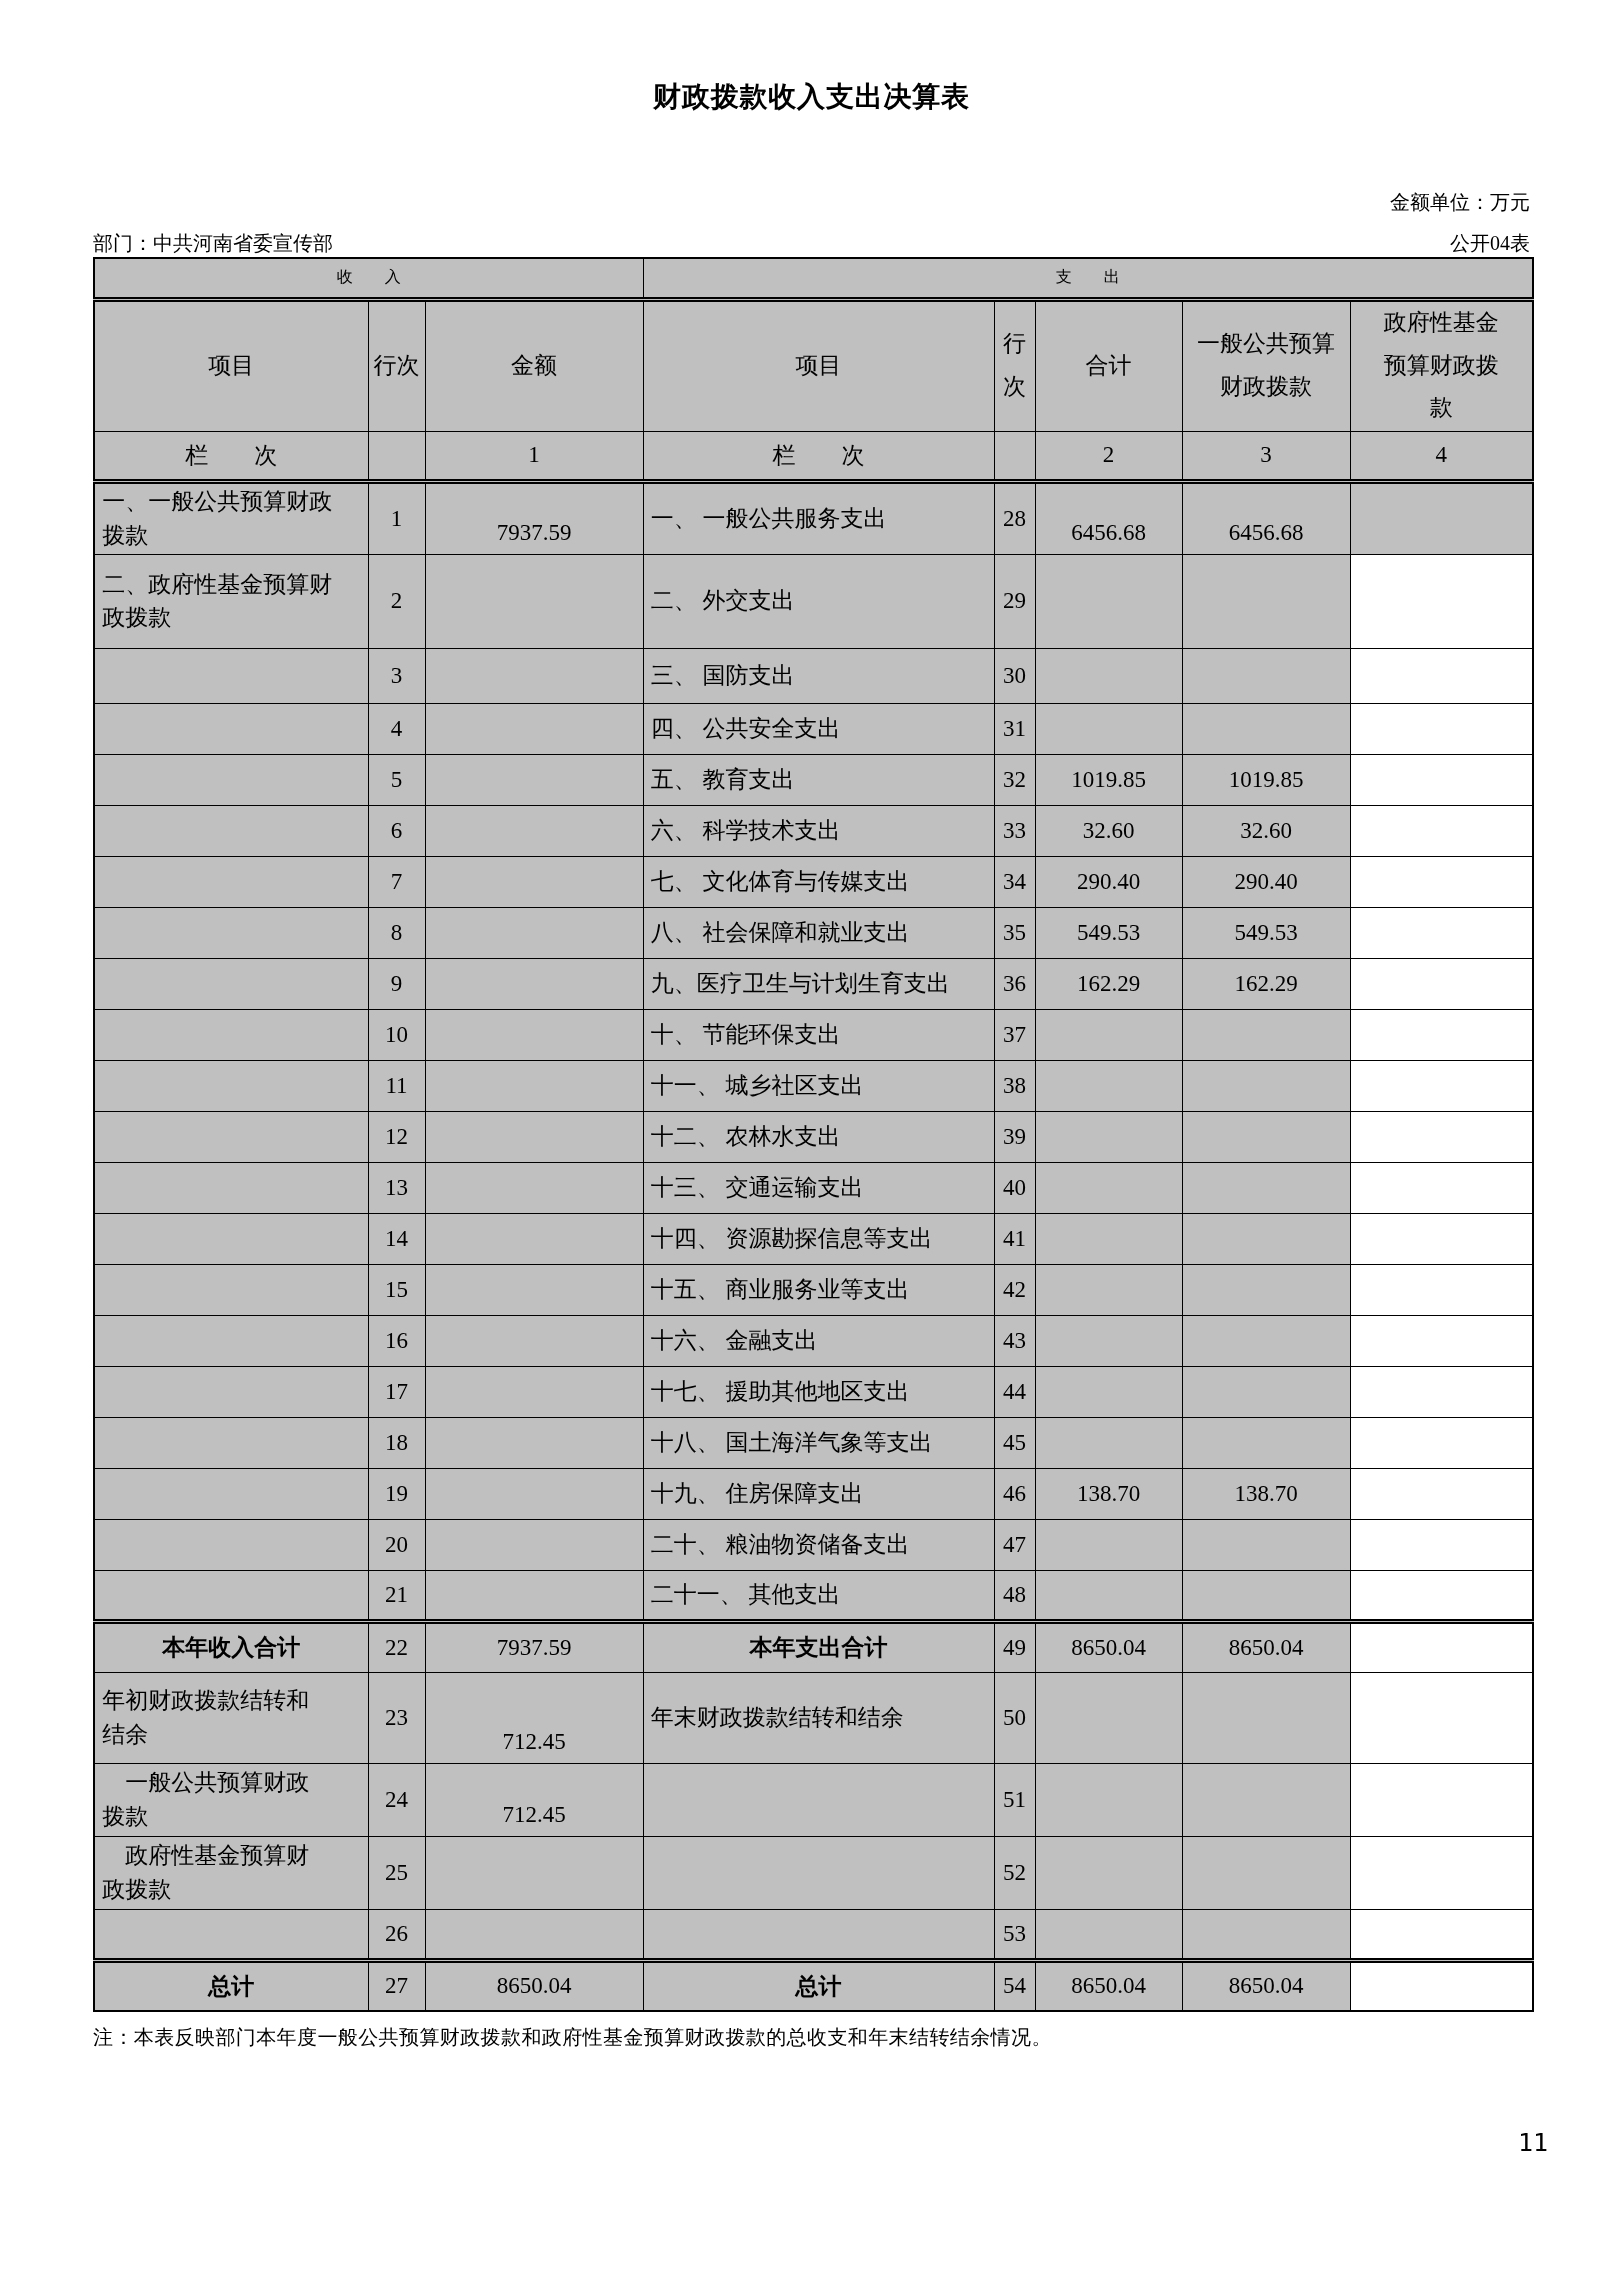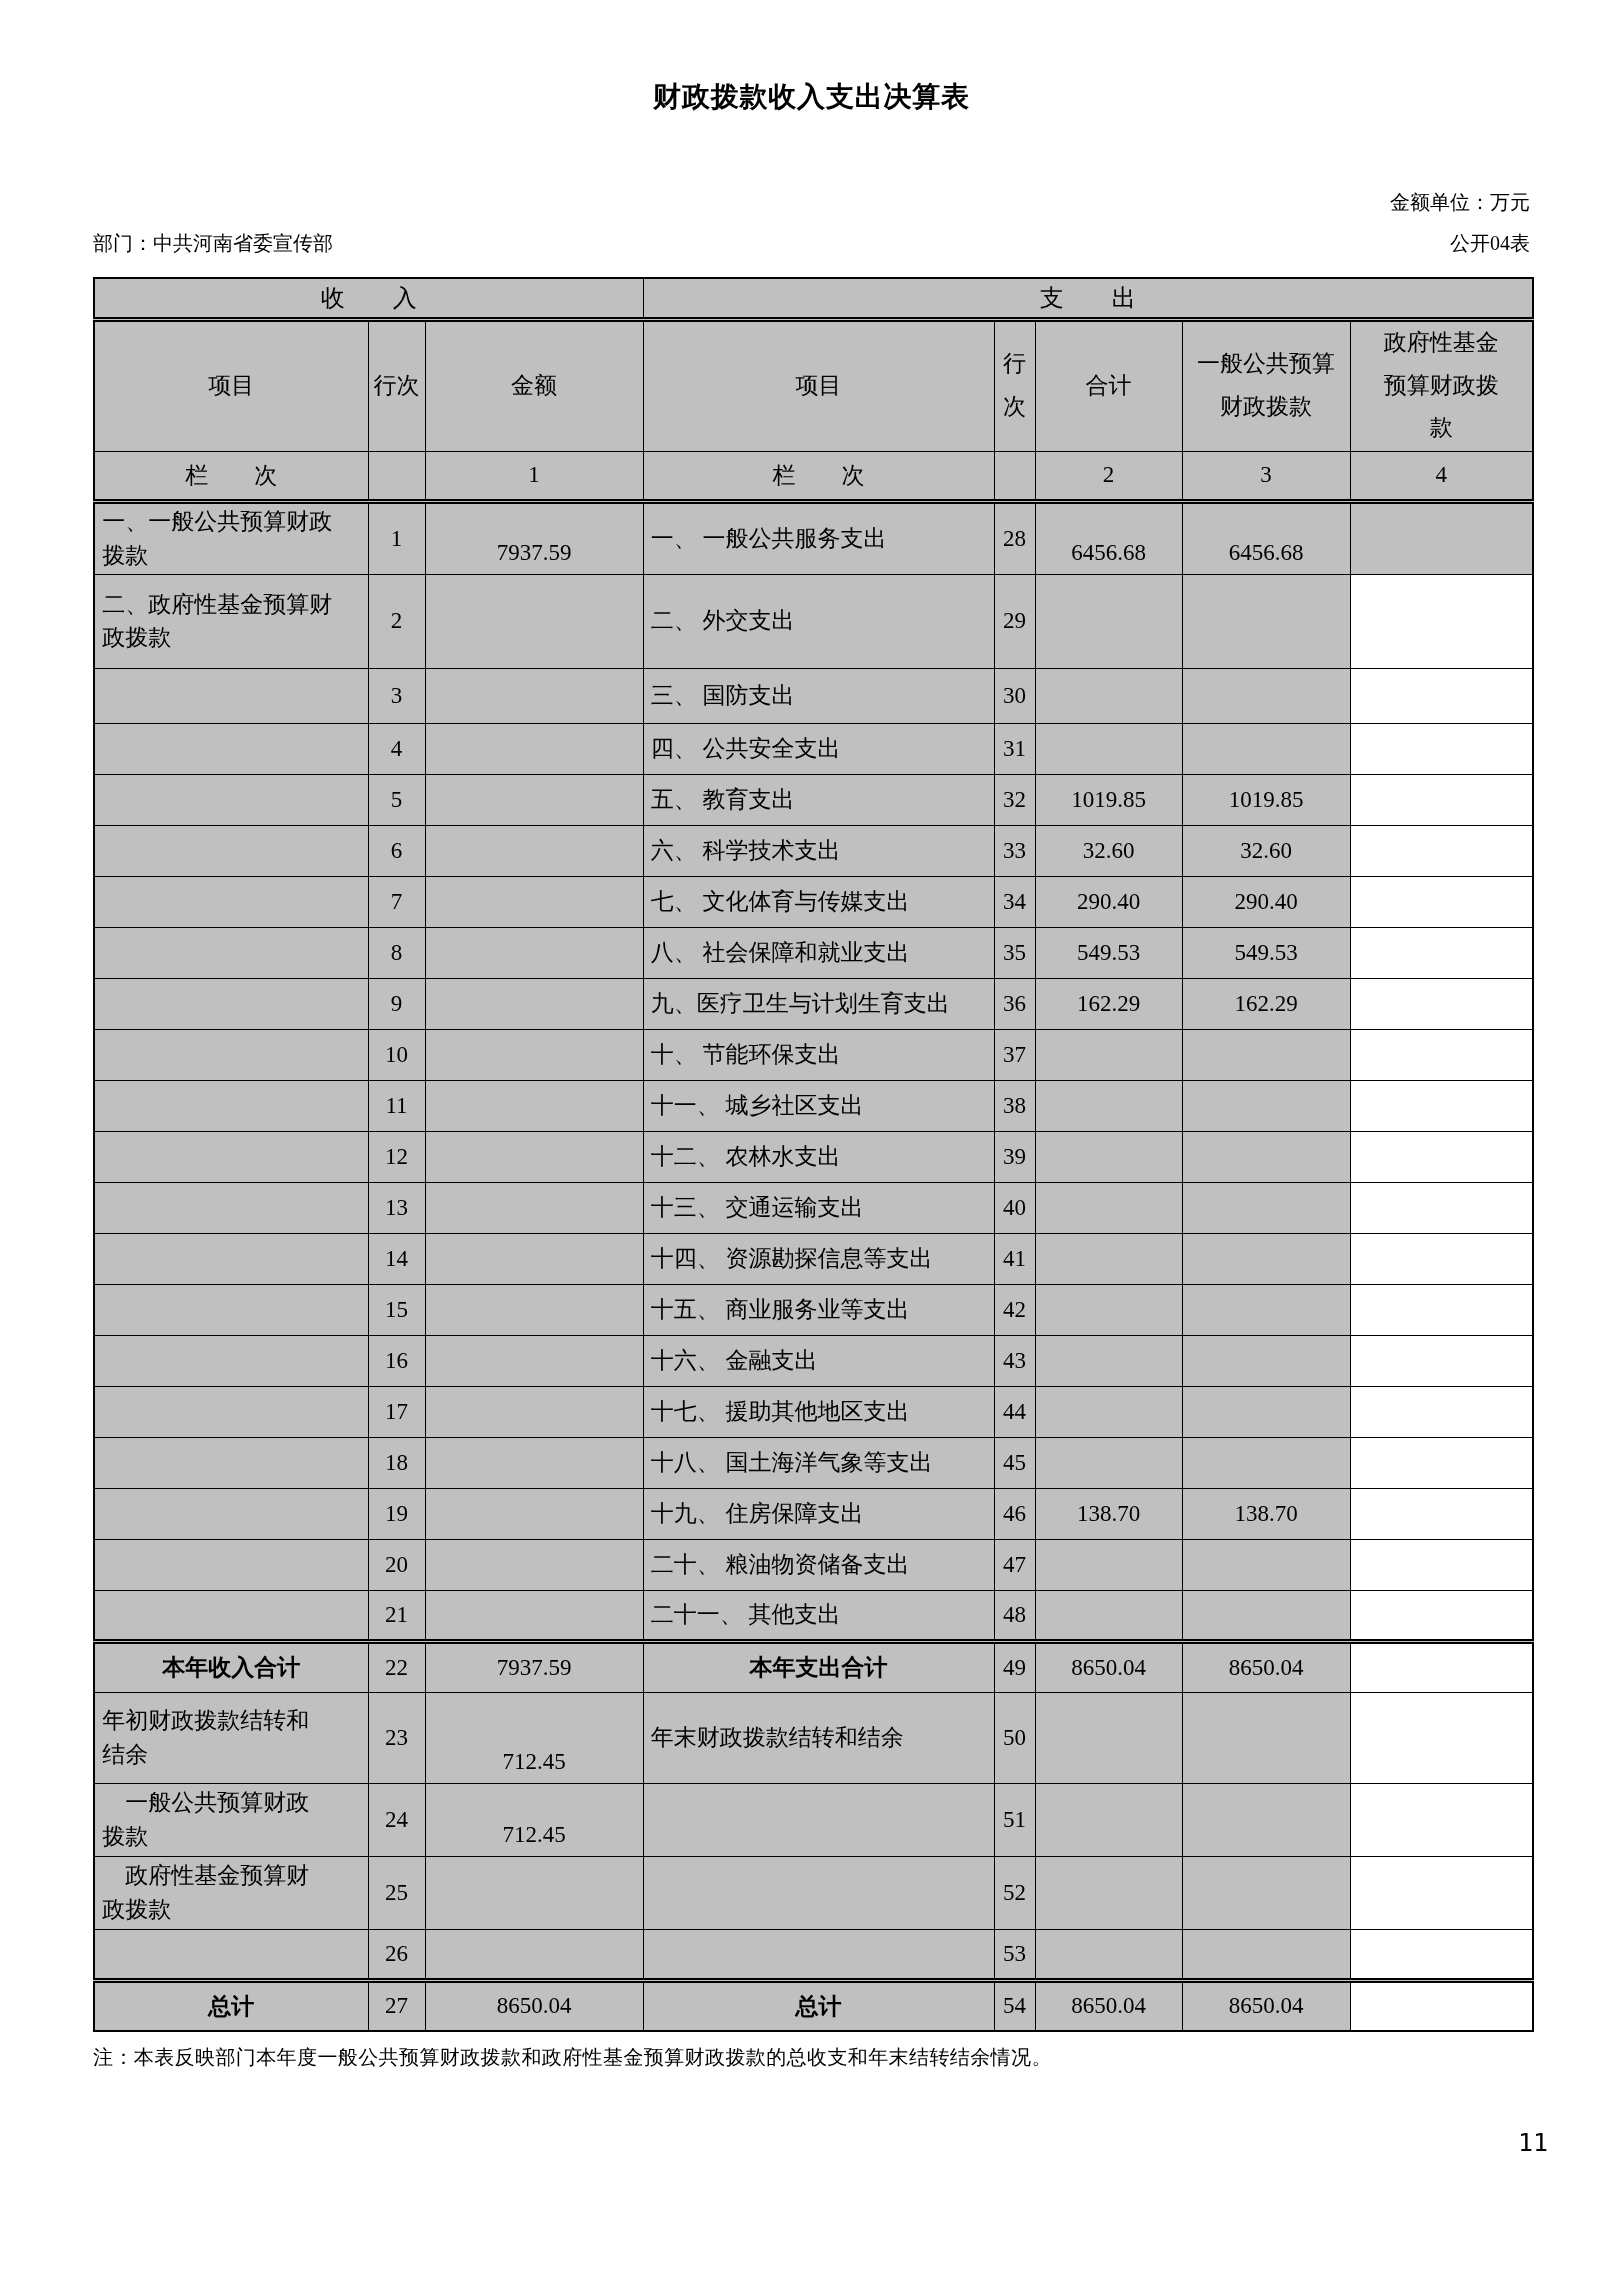--- a/index.html
+++ b/index.html
@@ -16,33 +16,33 @@
     color:var(--ink);
   }
   .page{padding:0 93px;}
   .doc-title{
     text-align:center;font-size:28px;font-weight:bold;
     padding-top:78px;letter-spacing:0.8px;
   }
   .meta-unit{text-align:right;font-size:20px;margin-top:73px;}
   .meta-row{
     display:flex;justify-content:space-between;align-items:flex-end;
-    font-size:20px;margin-top:14px;margin-bottom:20px;
+    font-size:20px;margin-top:14px;margin-bottom:0;
   }
   table.budget{
     width:1438px;table-layout:fixed;border-collapse:collapse;
     border:2.4px solid var(--border);background:var(--gray);
   }
   td,th{
     border:1.6px solid var(--border);background:var(--gray);
     font-size:23px;font-weight:normal;vertical-align:middle;
     height:51px;padding:0;overflow:hidden;
   }
   tr.band td{
-    height:41px;font-size:24px;text-align:center;
+    height:41px;font-size:16px;text-align:center;
     border-bottom:5.7px double var(--border);
   }
   tr.hdr th{
     height:132px;text-align:center;white-space:pre-line;
     line-height:1.85;padding:0 1.6px;
   }
   tr.idx td{
     height:50px;text-align:center;
     border-bottom:5.7px double var(--border);
   }

